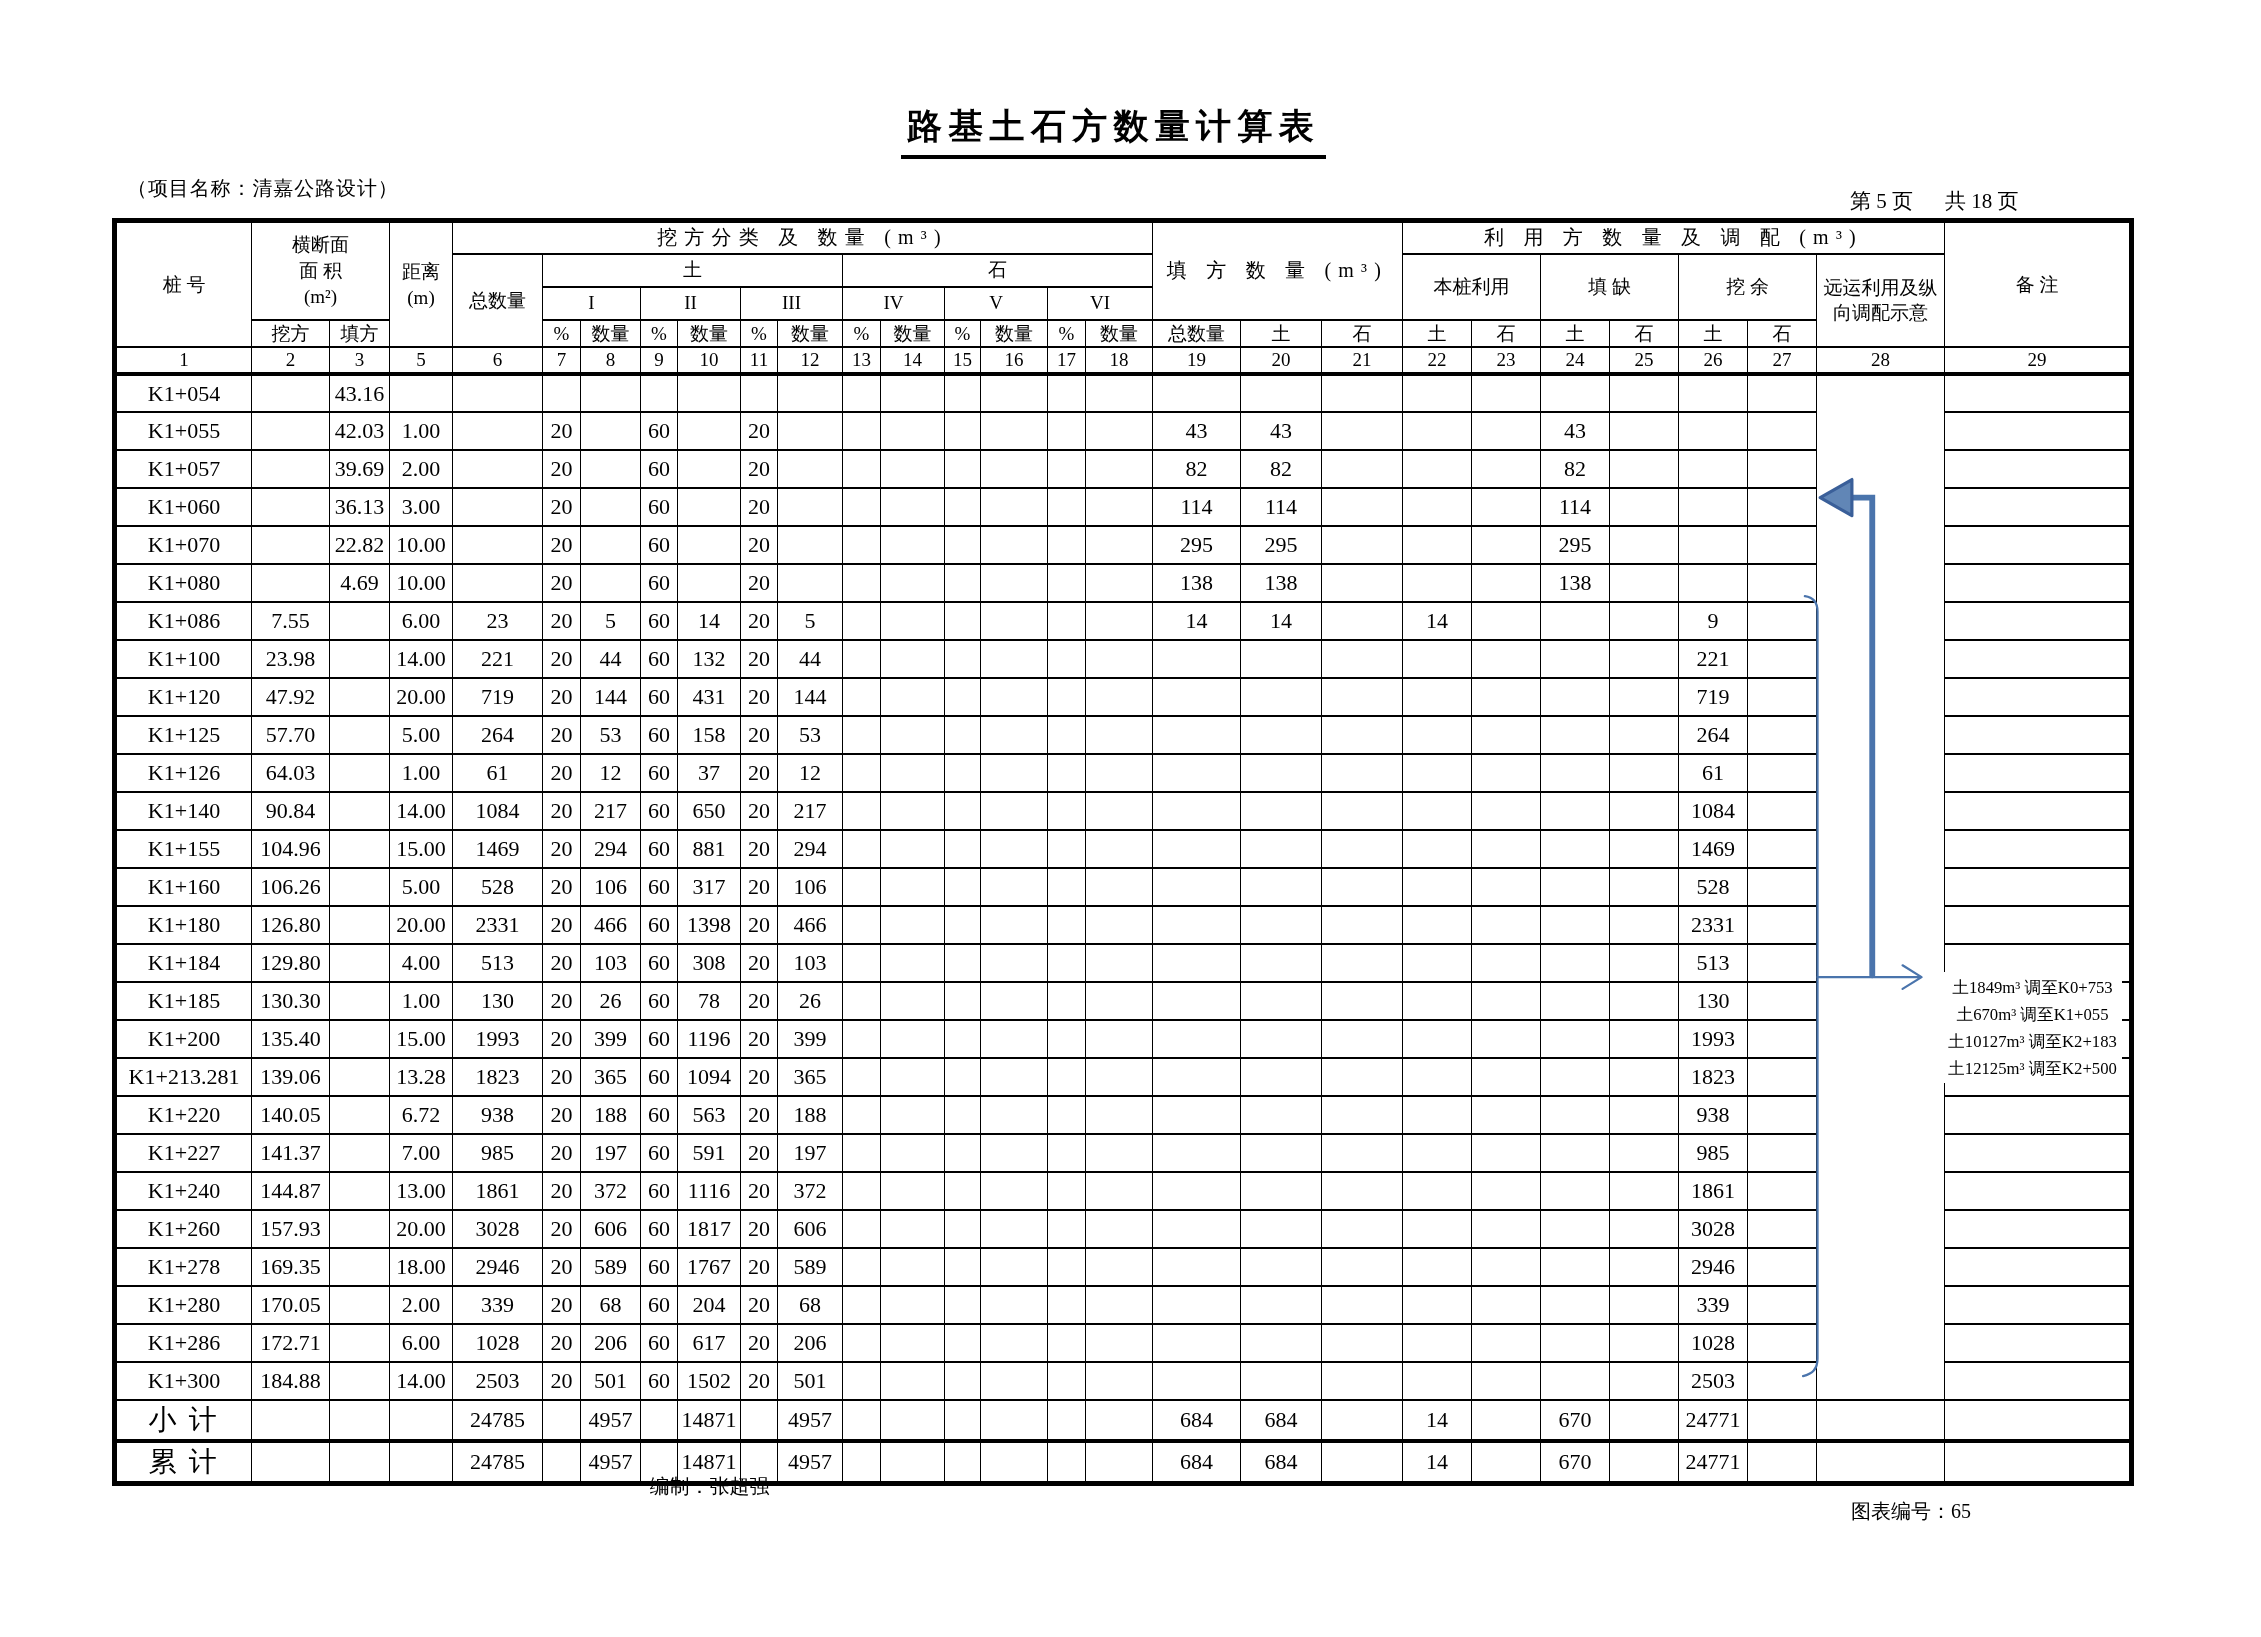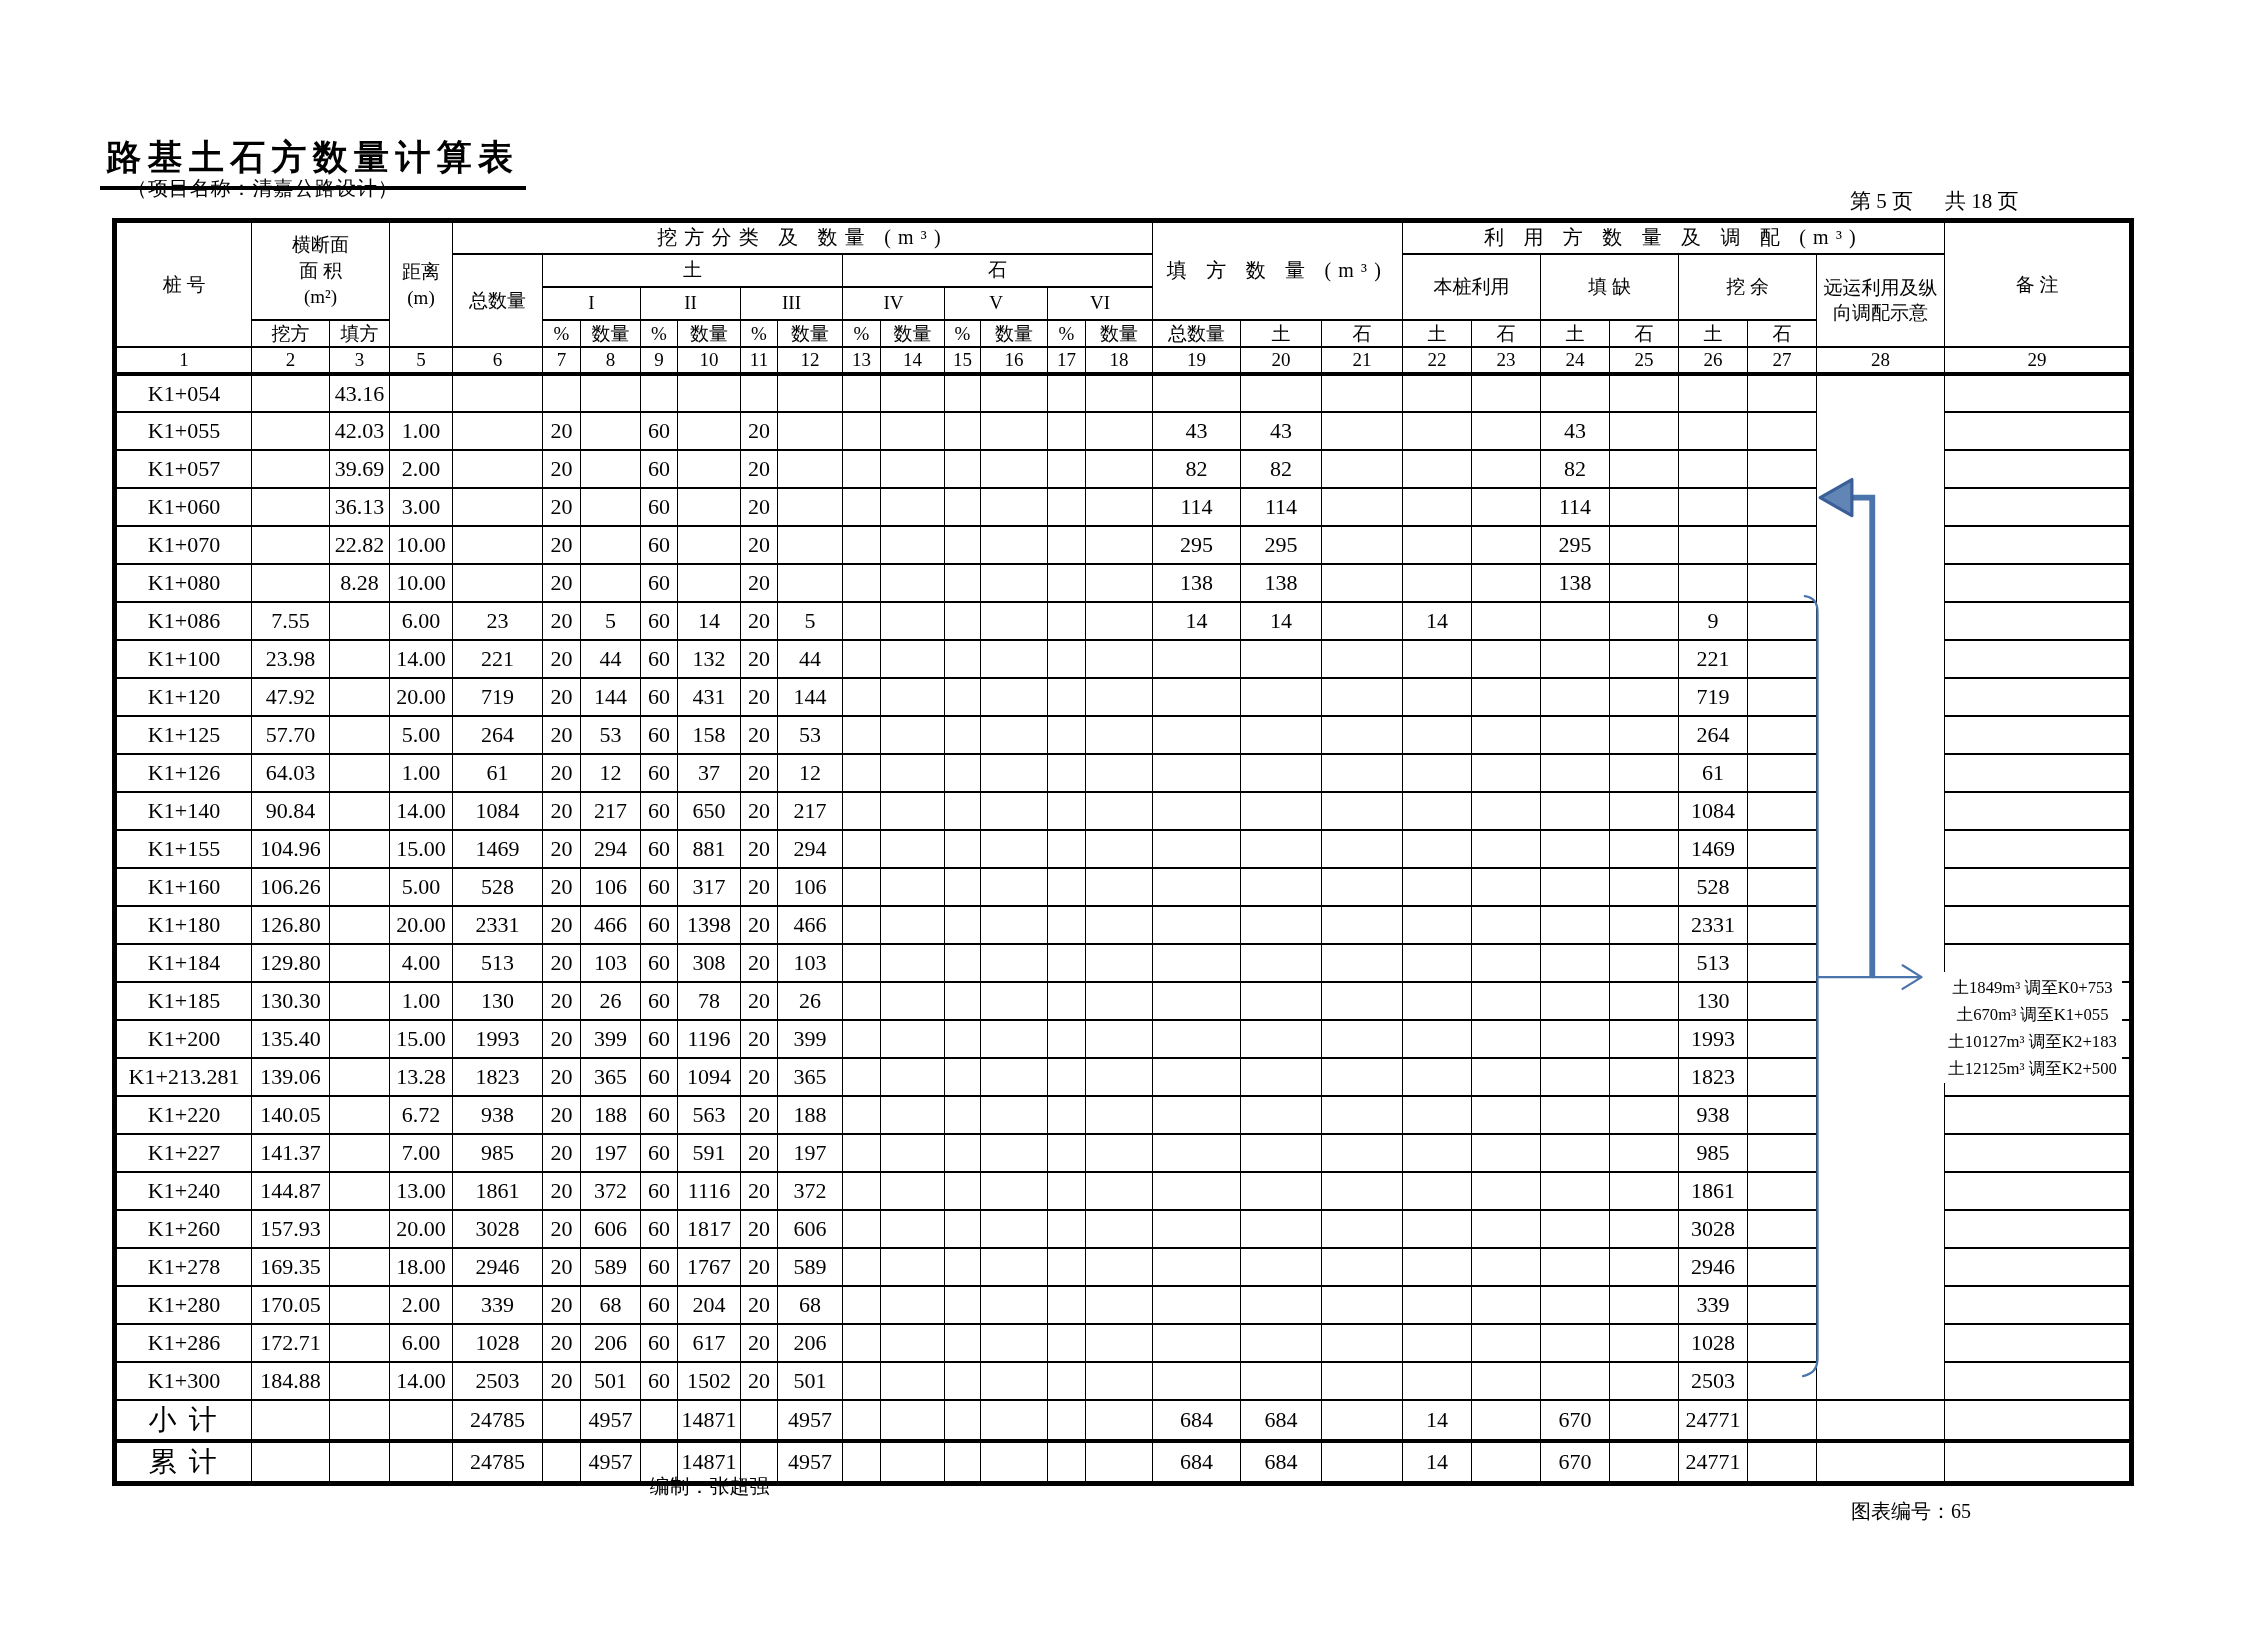--- a/index.html
+++ b/index.html
@@ -1,21 +1,21 @@
 <!DOCTYPE html>
 <html style="font-size:7.2px"><head>
 <meta charset="utf-8">
 <style>
   html,body{margin:0;padding:0;background:#888;}
   .page{
     position:relative; width:2316px; height:1638px; background:#ffffff;
     font-family:"Liberation Serif","DejaVu Serif",serif; color:#000; overflow:hidden;
   }
   .title{
-    position:absolute; left:100px; top:103px; width:2015px; margin-top:31px;
+    position:absolute; left:106px; top:103px; width:2015px; text-align:center;
   }
   .title span{
     display:inline-block; font-size:35px; font-weight:bold; letter-spacing:6.3px;
     border-bottom:4.1px solid #000; padding:0 6.3px 5.4px 6.3px;
   }
   .subtitle-left{position:absolute; left:127px; top:175px; font-size:20px; letter-spacing:0.9px;}
   .page-info{position:absolute; left:1850px; top:187px; font-size:21px;}
   .page-info .gap{display:inline-block; width:32px;}
   table.sheet{
     position:absolute; left:112px; top:218px; width:2015px;
@@ -323,21 +323,21 @@
           <td></td>
           <td>295</td>
           <td></td>
           <td></td>
           <td></td>
           <td></td>
         </tr>
         <tr>
           <td class="stake">K1+080</td>
           <td></td>
-          <td>8.28</td>
+          <td>4.69</td>
           <td>10.00</td>
           <td></td>
           <td>20</td>
           <td></td>
           <td>60</td>
           <td></td>
           <td>20</td>
           <td></td>
           <td></td>
           <td></td>

